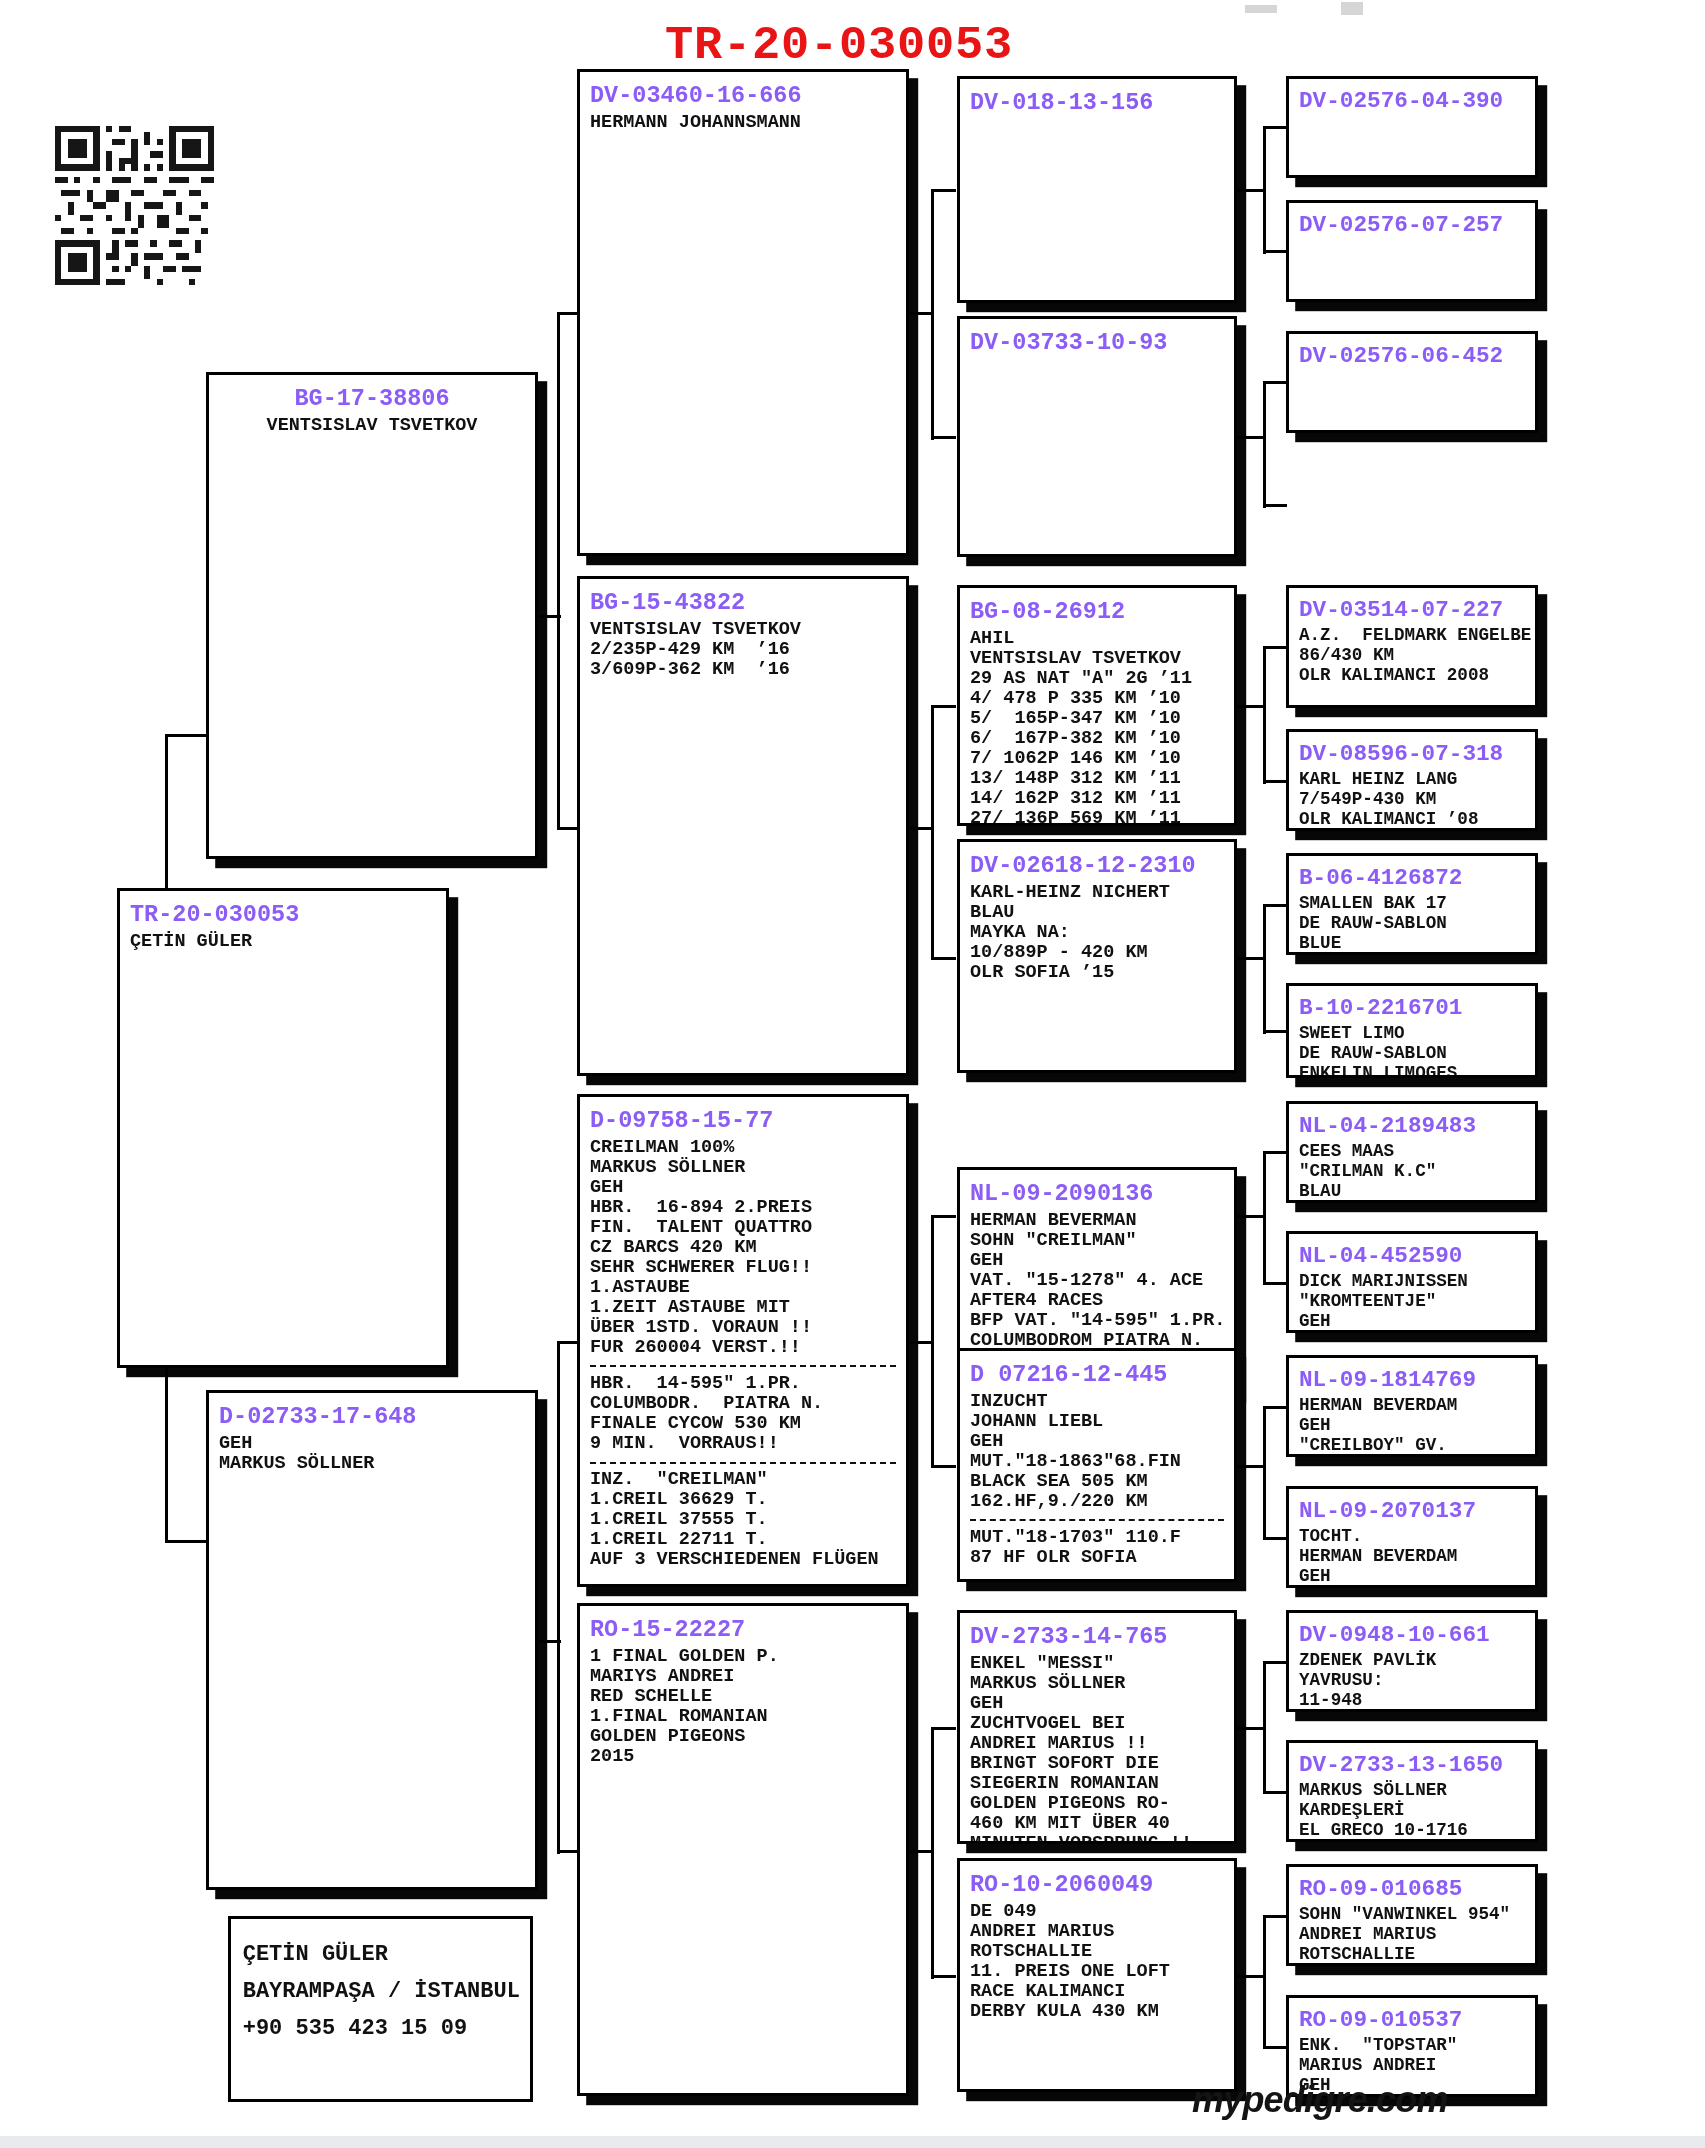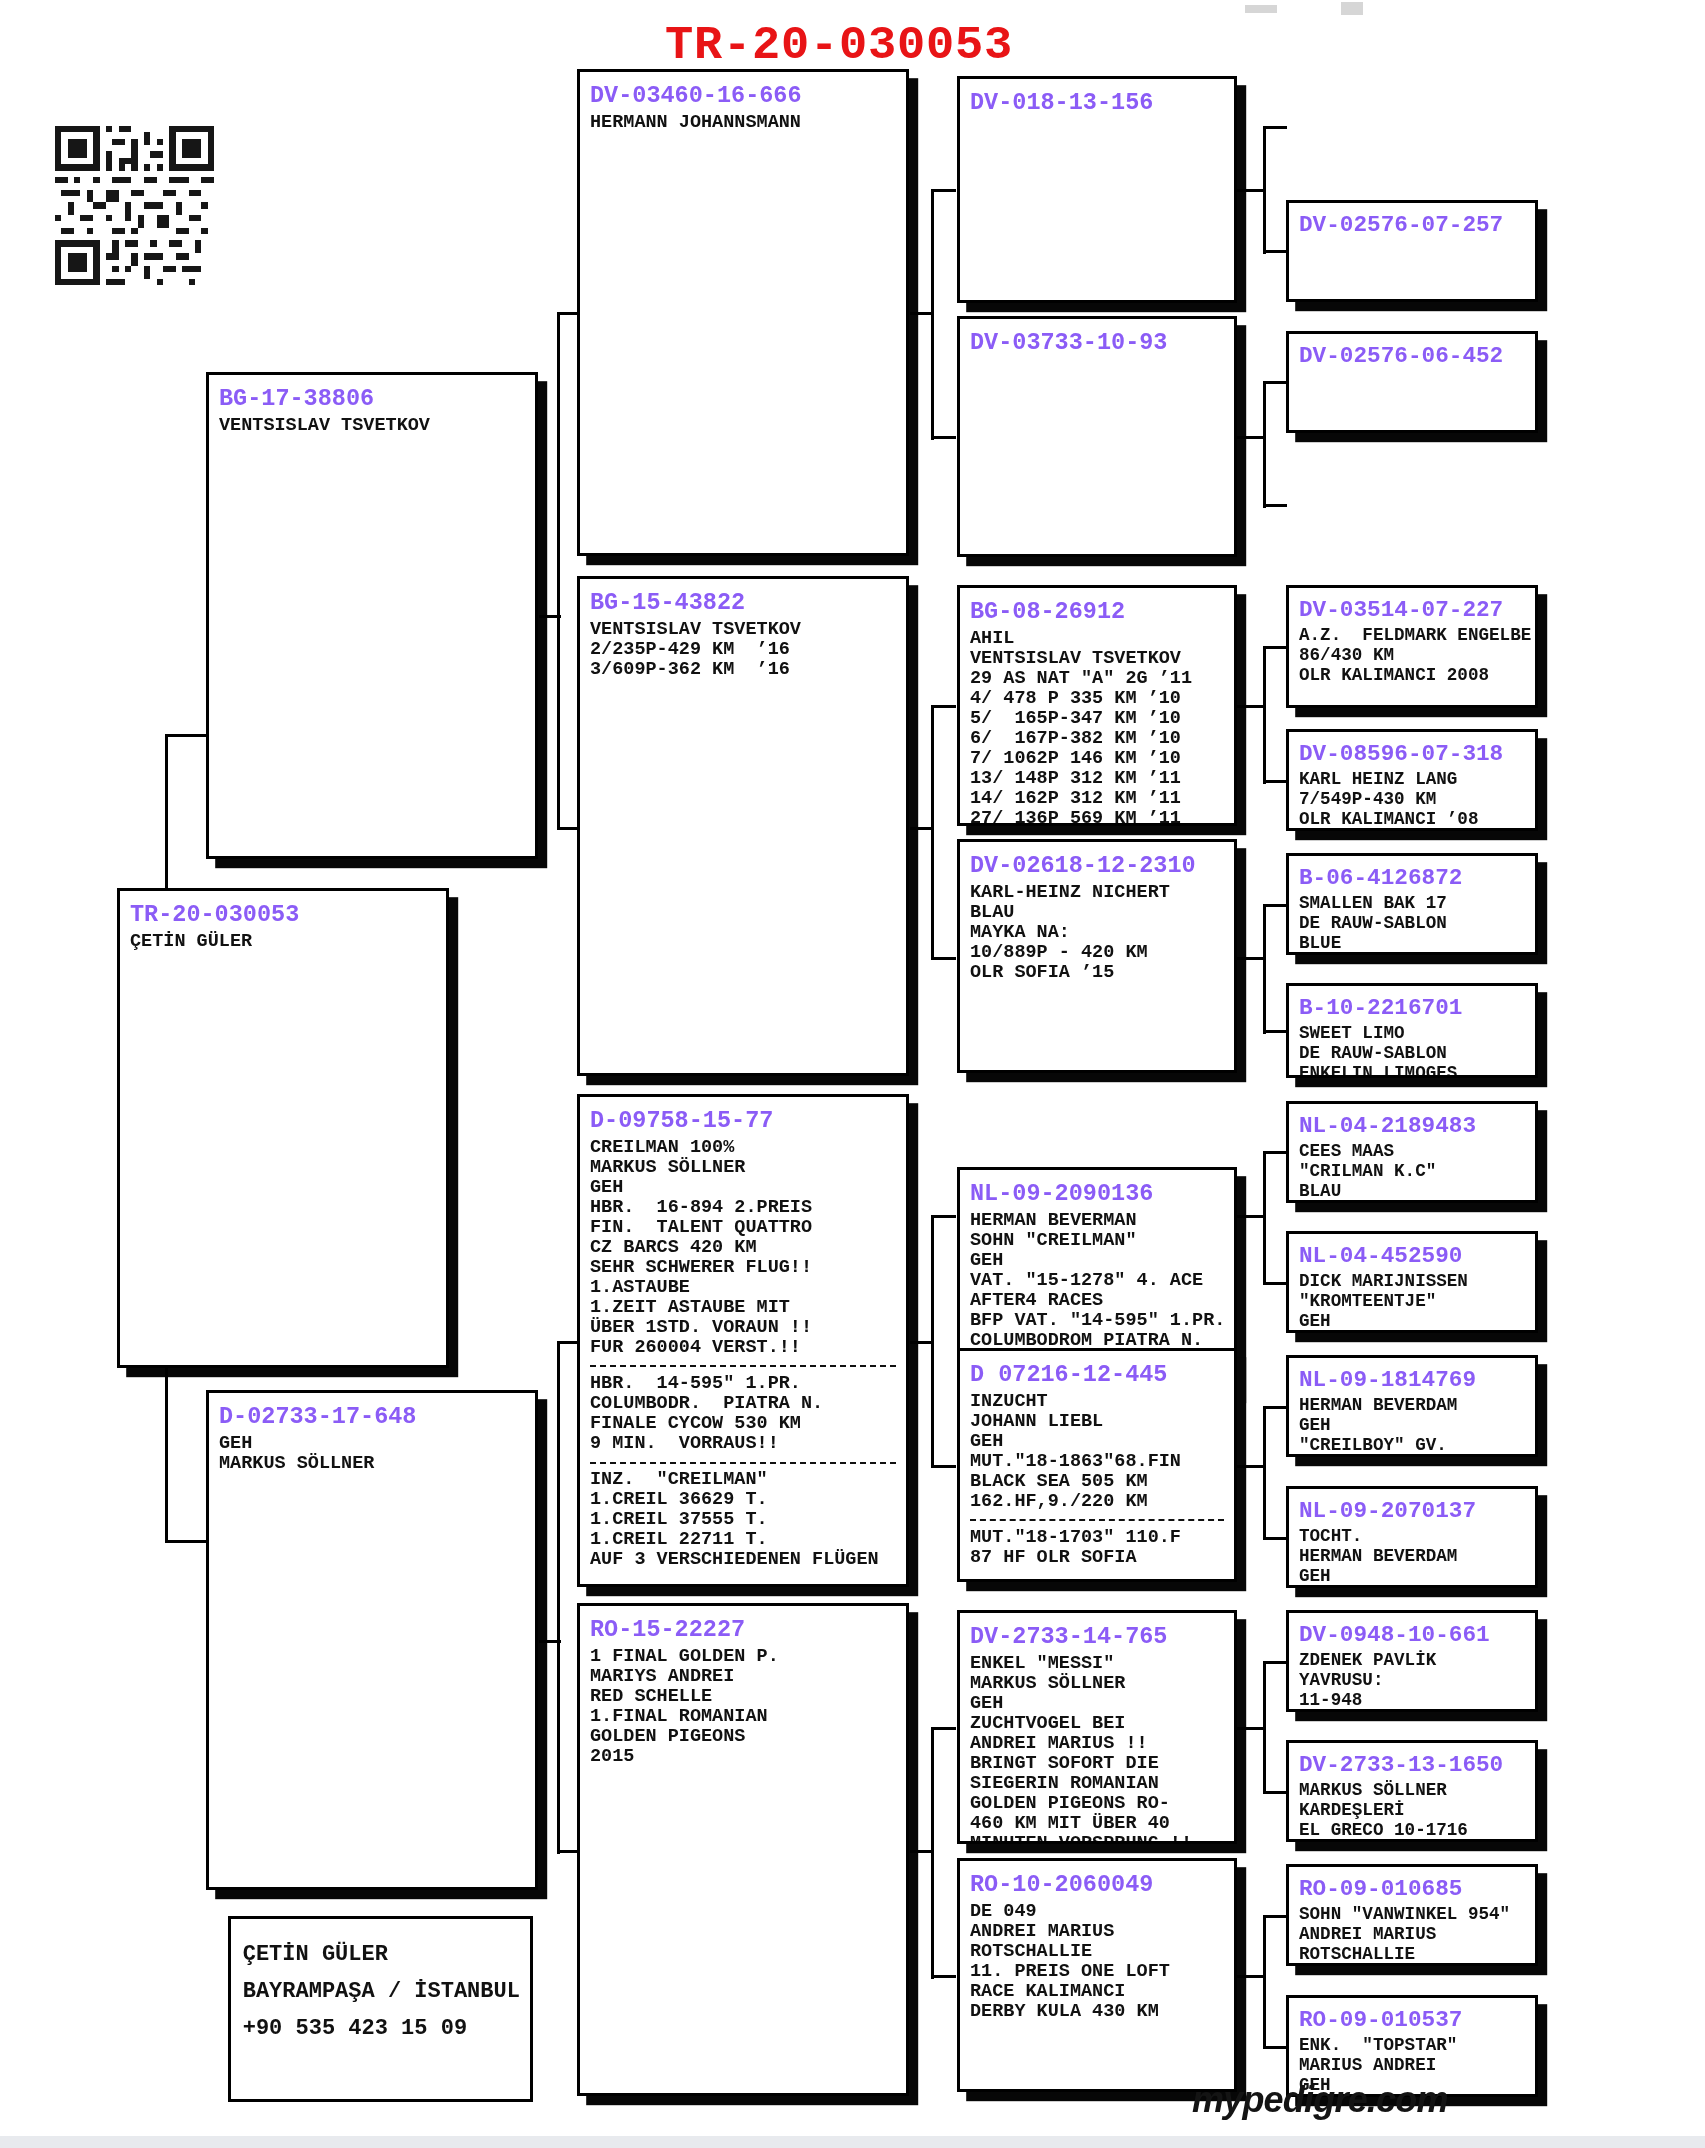--- a/index.html
+++ b/index.html
@@ -117,21 +117,21 @@
     </svg>
   </div>
 
   <div class="box" style="left:117px;top:888px;width:332px;height:480px;">
     <div class="ring">TR-20-030053</div>
     <div>
         <div class="ln">ÇETİN GÜLER</div>
       </div>
   </div>
 
-  <div class="box" style="left:206px;top:372px;width:332px;height:487px;">
+  <div class="box" style="left:206px;top:372px;width:332px;height:487px;text-align:center;">
     <div class="ring">BG-17-38806</div>
     <div>
         <div class="ln">VENTSISLAV TSVETKOV</div>
       </div>
   </div>
   <div class="box" style="left:206px;top:1390px;width:332px;height:500px;">
     <div class="ring">D-02733-17-648</div>
     <div>
         <div class="ln">GEH</div>
         <div class="ln">MARKUS SÖLLNER</div>
@@ -268,20 +268,23 @@
     <div>
         <div class="ln">DE 049</div>
         <div class="ln">ANDREI MARIUS</div>
         <div class="ln">ROTSCHALLIE</div>
         <div class="ln">11. PREIS ONE LOFT</div>
         <div class="ln">RACE KALIMANCI</div>
         <div class="ln">DERBY KULA 430 KM</div>
       </div>
   </div>
 
+  <div class="box g5" style="left:1286px;top:76px;width:252px;height:102px;">
+    <div class="ring">DV-02576-04-390</div>
+  </div>
   <div class="box g5" style="left:1286px;top:200px;width:252px;height:102px;">
     <div class="ring">DV-02576-07-257</div>
   </div>
   <div class="box g5" style="left:1286px;top:331px;width:252px;height:102px;">
     <div class="ring">DV-02576-06-452</div>
   </div>
   <div class="box g5" style="left:1286px;top:585px;width:252px;height:123px;">
     <div class="ring">DV-03514-07-227</div>
     <div>
         <div class="ln">A.Z.  FELDMARK ENGELBE</div>

